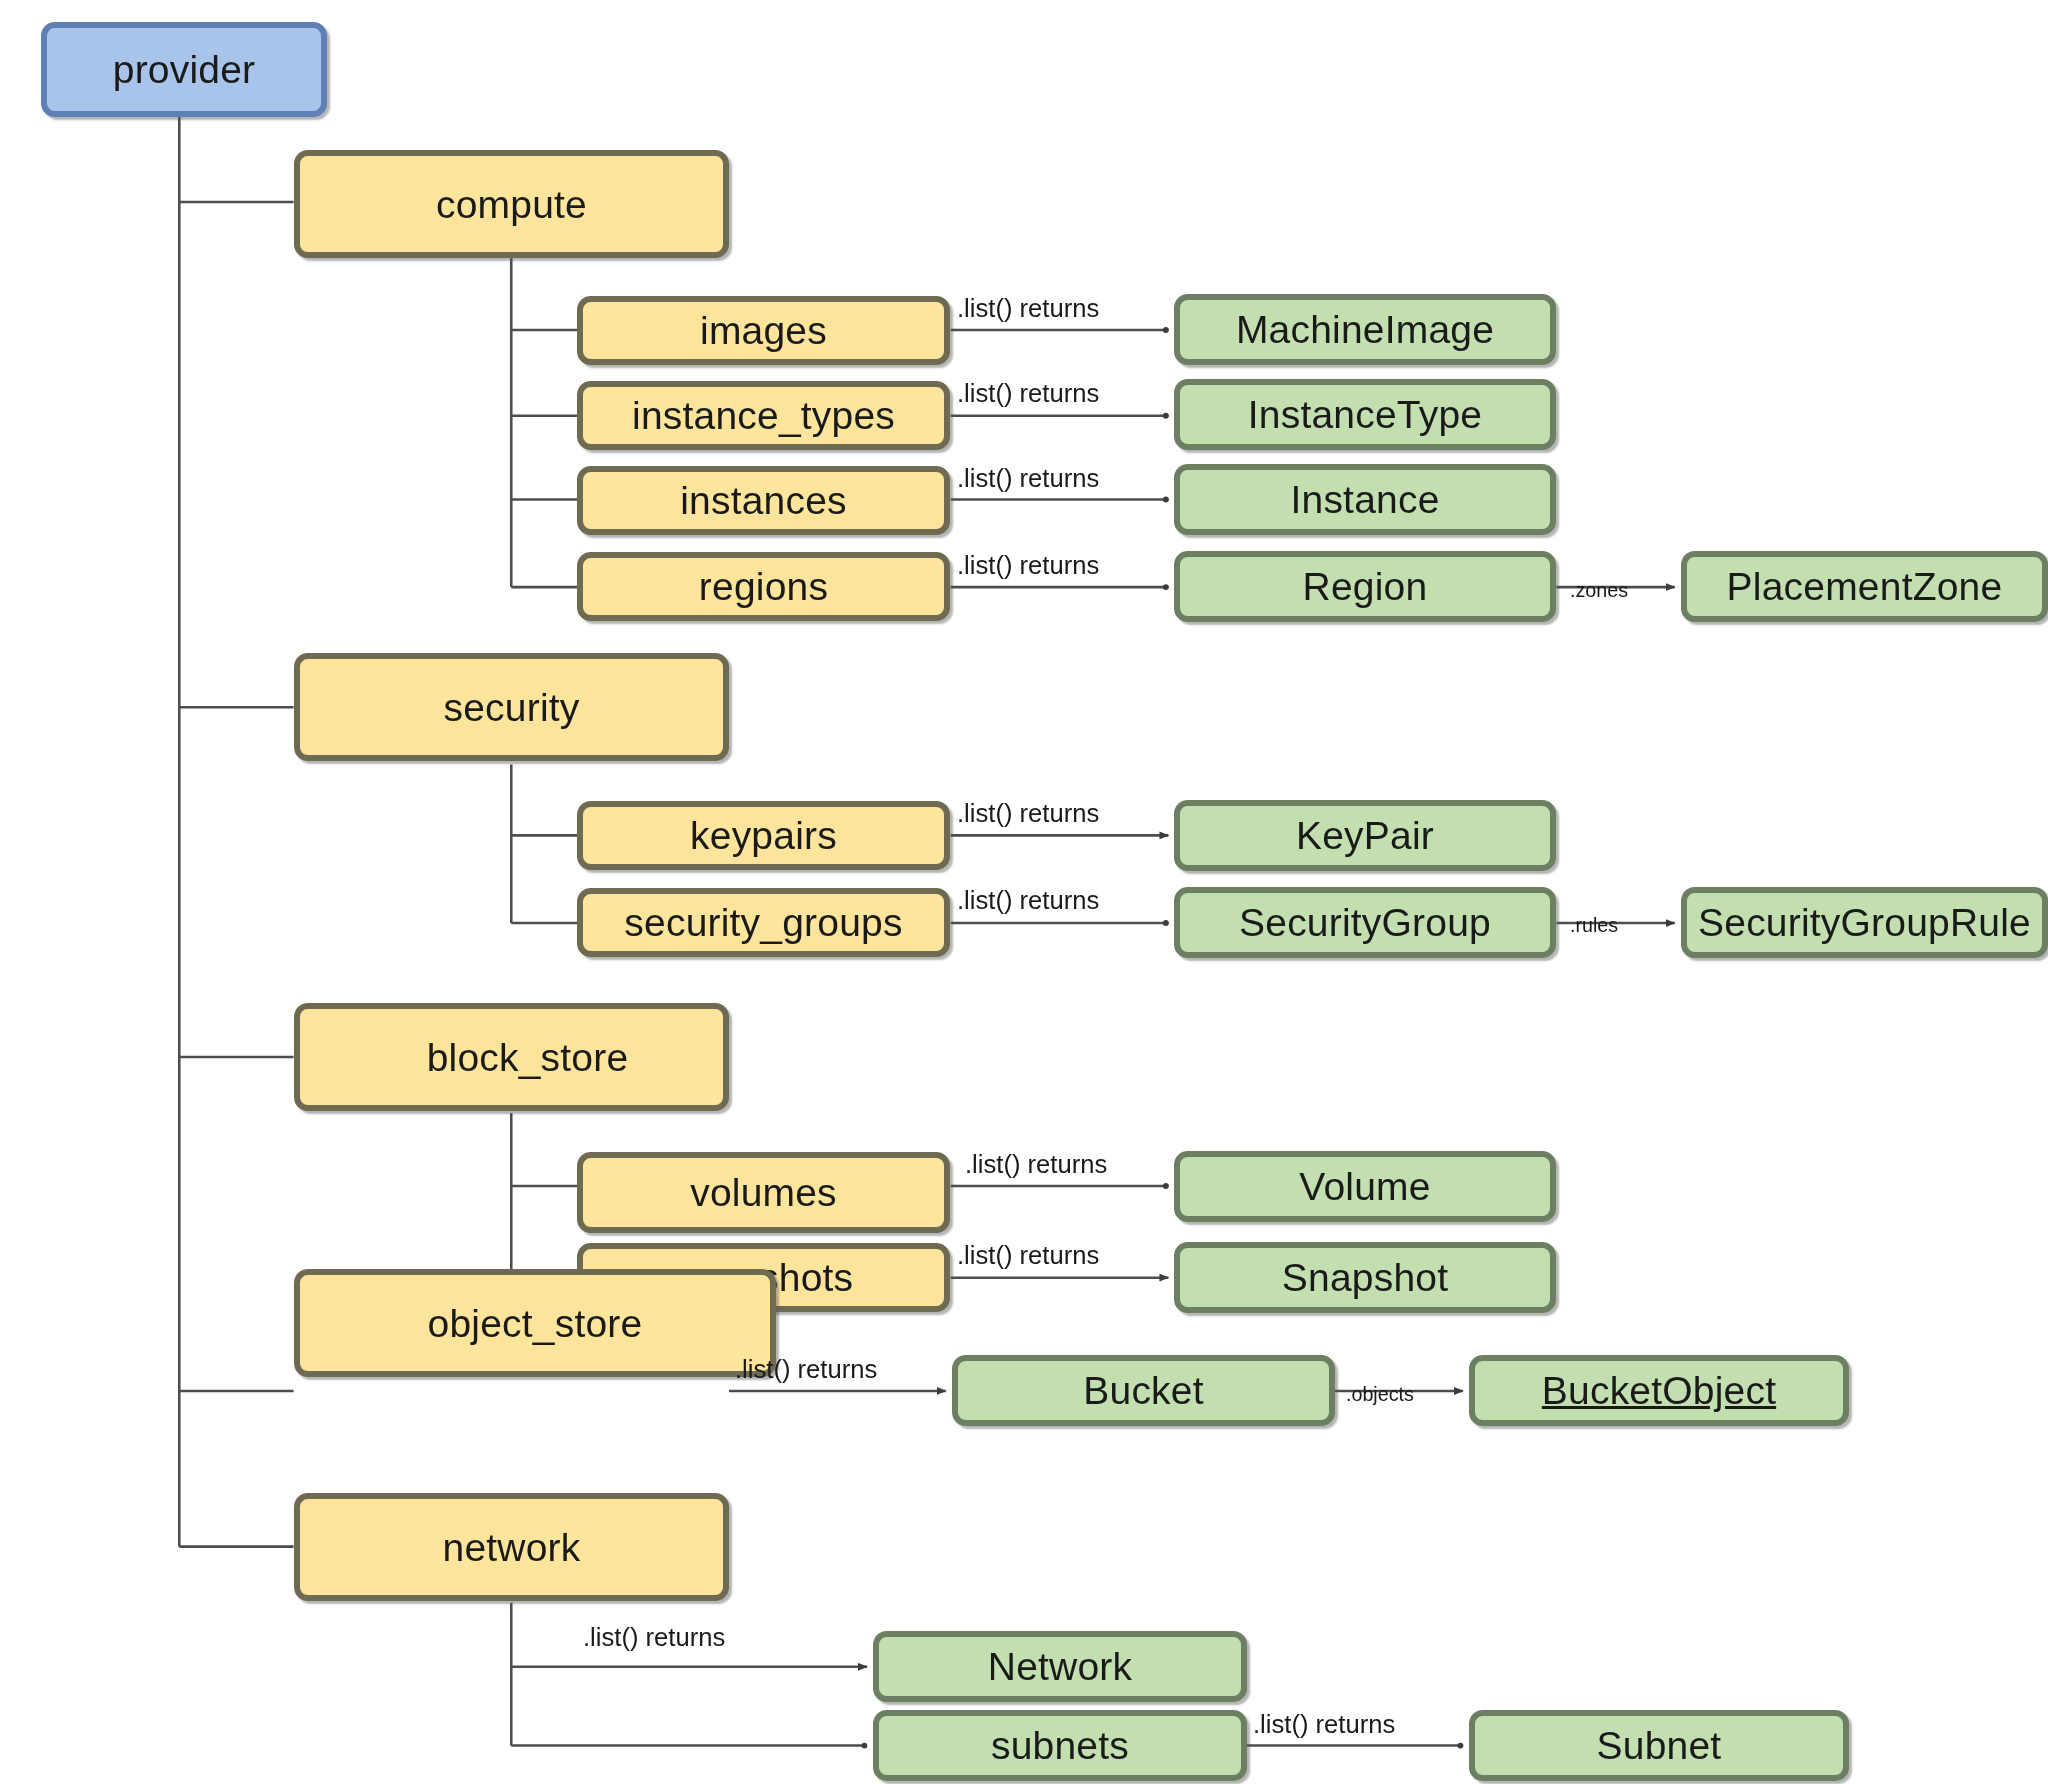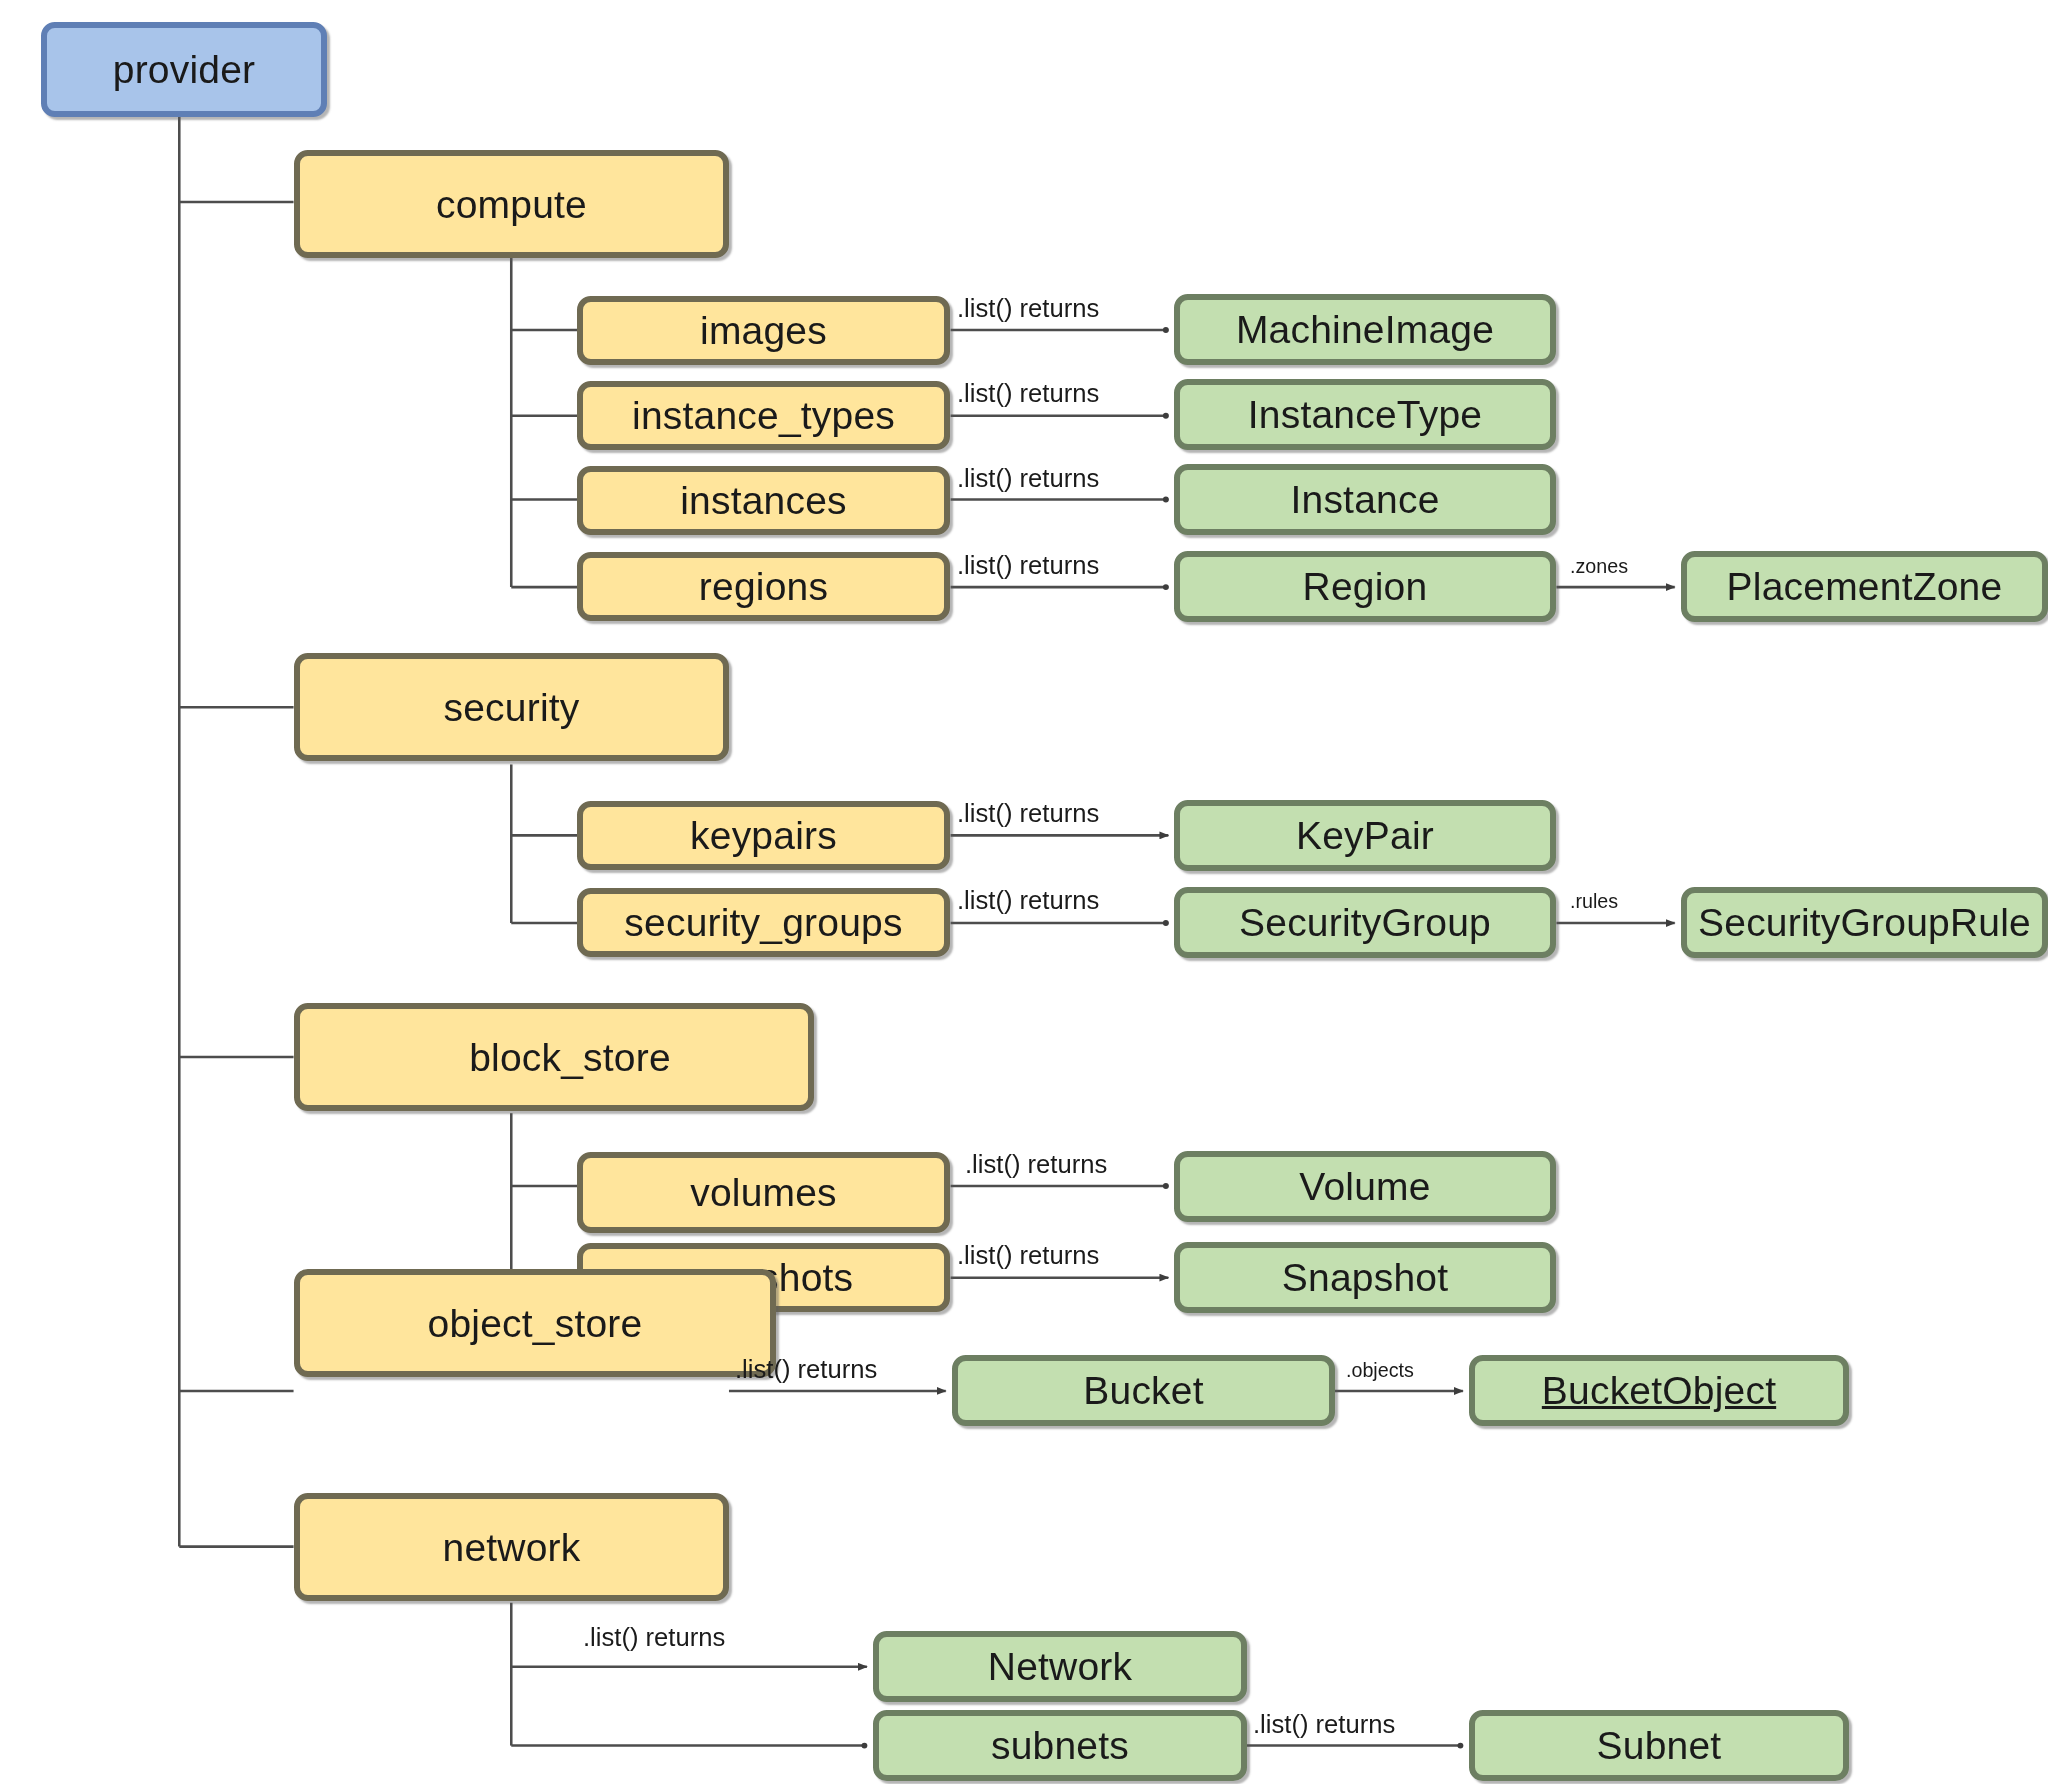--- a/index.html
+++ b/index.html
@@ -45,21 +45,21 @@
   .node.green  { background: #c3dfb0; border-color: #6d7f62; }
 
   .edge-label {
     position: absolute;
     font-size: 25.6px;
     color: #1a1a1a;
     white-space: nowrap;
     line-height: 1;
     background: transparent;
   }
-  .edge-label.small { font-size: 19.7px; }
+  .edge-label.small { font-size: 19.7px; margin-top: 24px; }
 </style>
 </head>
 <body>
 
 <div id="canvas">
 
   <svg id="edges" viewBox="0 0 2080 1812" xmlns="http://www.w3.org/2000/svg">
     <defs>
       <marker id="arrow" markerWidth="10" markerHeight="8" refX="9" refY="4" orient="auto" markerUnits="userSpaceOnUse">
         <path d="M0,0 L10,4 L0,8 z" fill="#3d3d3d"></path>
@@ -169,21 +169,21 @@
   <div class="node green" style="left:1174px; top:800px; width:382px; height:71px;">
     <span>KeyPair</span>
   </div>
   <div class="node green" style="left:1174px; top:887px; width:382px; height:71px;">
     <span>SecurityGroup</span>
   </div>
   <div class="node green" style="left:1681px; top:887px; width:367px; height:71px;">
     <span>SecurityGroupRule</span>
   </div>
 
-  <div class="node yellow" style="left:294px; top:1003px; width:520px; height:108px;padding-left:32px;">
+  <div class="node yellow" style="left:294px; top:1003px; width:435px; height:108px;padding-left:32px;">
     <span>block_store</span>
   </div>
   <div class="node yellow" style="left:577px; top:1152px; width:373px; height:81px;">
     <span>volumes</span>
   </div>
   <div class="node yellow" style="left:577px; top:1243px; width:373px; height:69px;">
     <span>snapshots</span>
   </div>
   <div class="node green" style="left:1174px; top:1151px; width:382px; height:71px;">
     <span>Volume</span>

